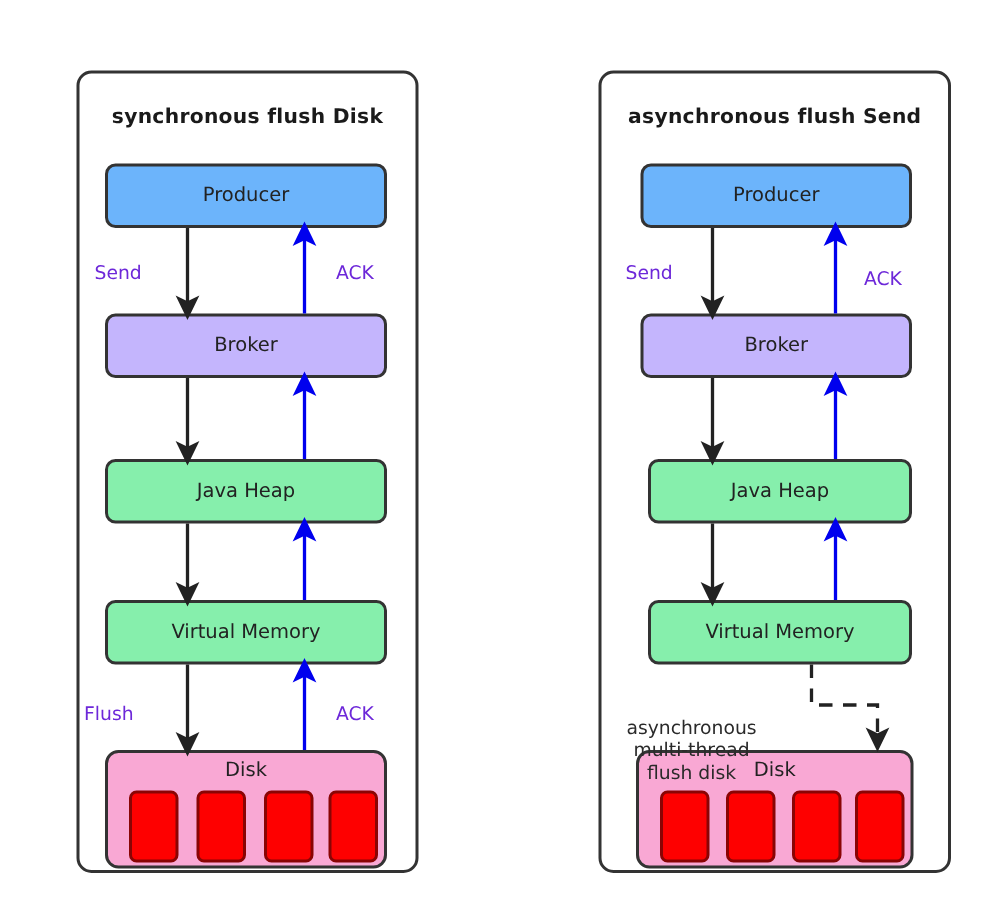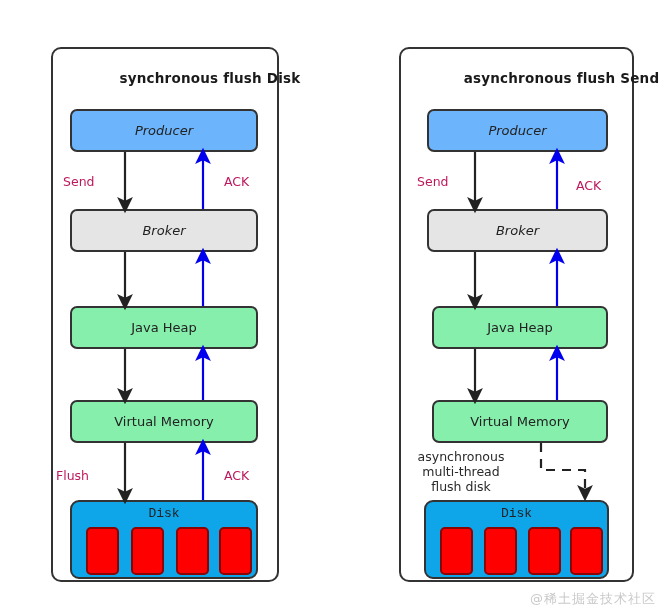--- a/index.html
+++ b/index.html
@@ -32,45 +32,43 @@
 
   .panel-title {
     position: absolute;
     left: 0;
     width: 100%;
     text-align: center;
     font-size: 13.5px;
     font-weight: bold;
     color: #1a1a1a;
     letter-spacing: 0.2px;
-    padding-left: 45px;
   }
 
   .node {
     position: absolute;
     box-sizing: border-box;
     border: 2px solid #333333;
     border-radius: 7px;
     display: flex;
     align-items: center;
     justify-content: center;
     font-size: 13px;
     color: #222222;
   }
-  .node.white  { background: #e5e5e5; font-style: italic; }
-  .node.blue   { background: #6cb4fb; font-style: italic; }
+  .node.white  { background: #c4b5fd; }
+  .node.blue   { background: #6cb4fb; }
   .node.green  { background: #86efac; }
 
   .disk-box {
     position: absolute;
     box-sizing: border-box;
     border: 2px solid #333333;
     border-radius: 9px;
-    background: #0ea5e9;
-    font-family: Liberation Mono, monospace;
+    background: #f9a8d4;
   }
   .disk-label {
     position: absolute;
     left: 0;
     top: 4px;
     width: 100%;
     text-align: center;
     font-size: 13px;
     color: #222222;
   }
@@ -81,30 +79,31 @@
     border: 2px solid #8a0404;
     border-radius: 5px;
     top: 25px;
     width: 33px;
     height: 48px;
   }
 
   .edge-label {
     position: absolute;
     font-size: 12.5px;
-    color: #be185d;
+    color: #6d28d9;
     white-space: nowrap;
   }
   .note-label {
     position: absolute;
     font-size: 12.5px;
     color: #2a2a2a;
     text-align: center;
     line-height: 15px;
     width: 110px;
+    margin-top: 28px;
   }
 
   .watermark {
     position: absolute;
     right: 8px;
     bottom: 4px;
     font-size: 13px;
     color: #c9c9c9;
     letter-spacing: 1px;
   }
@@ -238,14 +237,13 @@
       <line x1="475" y1="349" x2="475" y2="396" stroke="#222222" stroke-width="2.2" marker-end="url(#blk)"></line>
     </g>
     <g>
       <line x1="557" y1="400" x2="557" y2="353" stroke="#0000ee" stroke-width="2.2" marker-end="url(#blu)"></line>
     </g>
     <g>
       <path d="M541,443 L541,470 L585,470 L585,493" fill="none" stroke="#222222" stroke-width="2.2" stroke-dasharray="9,7" marker-end="url(#blk)"></path>
     </g>
   </svg>
 
-  <div class="watermark">@稀土掘金技术社区</div>
 </div>
 
 </body></html>

